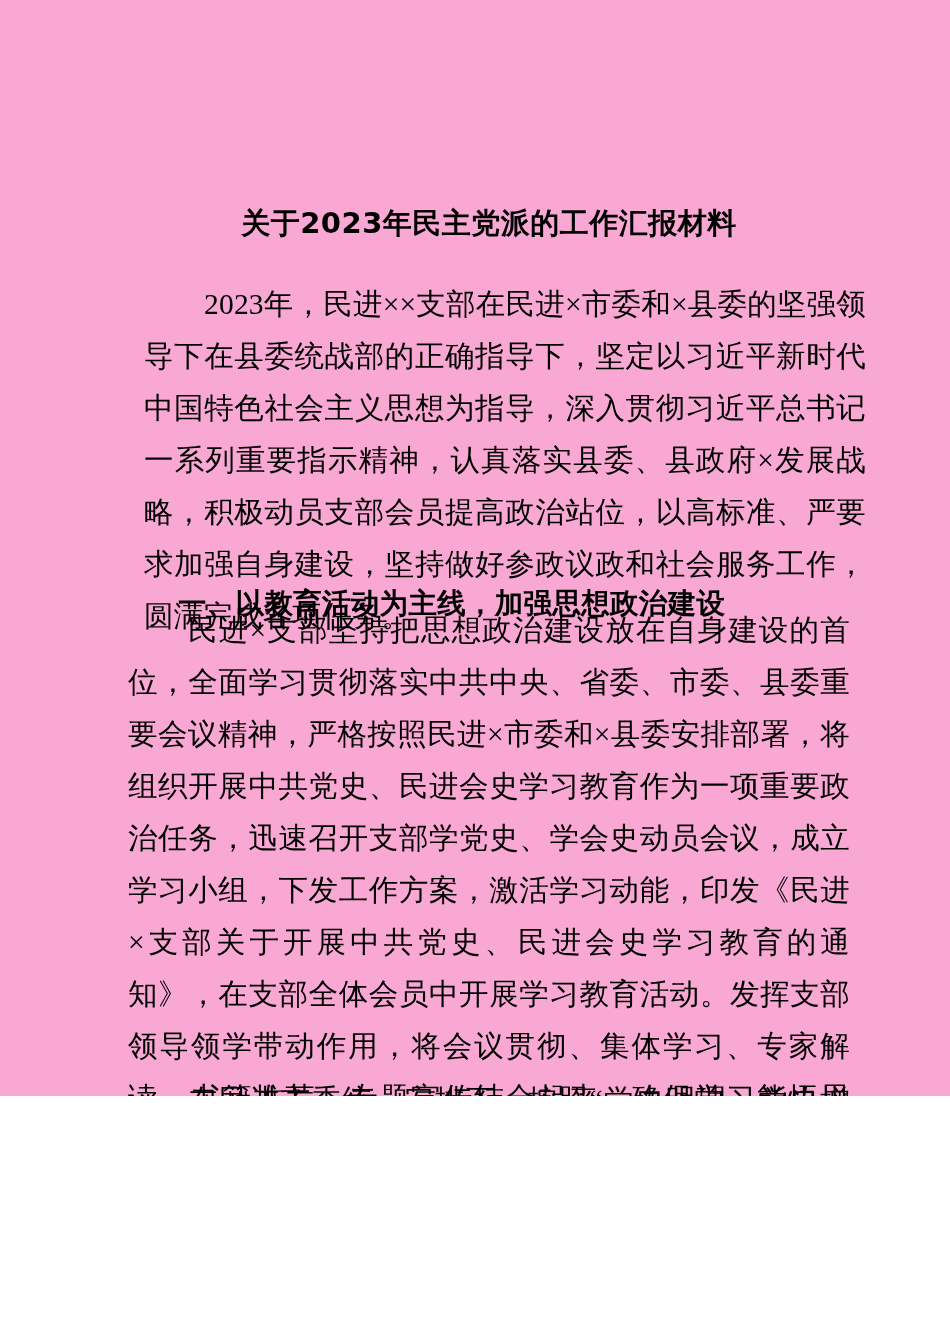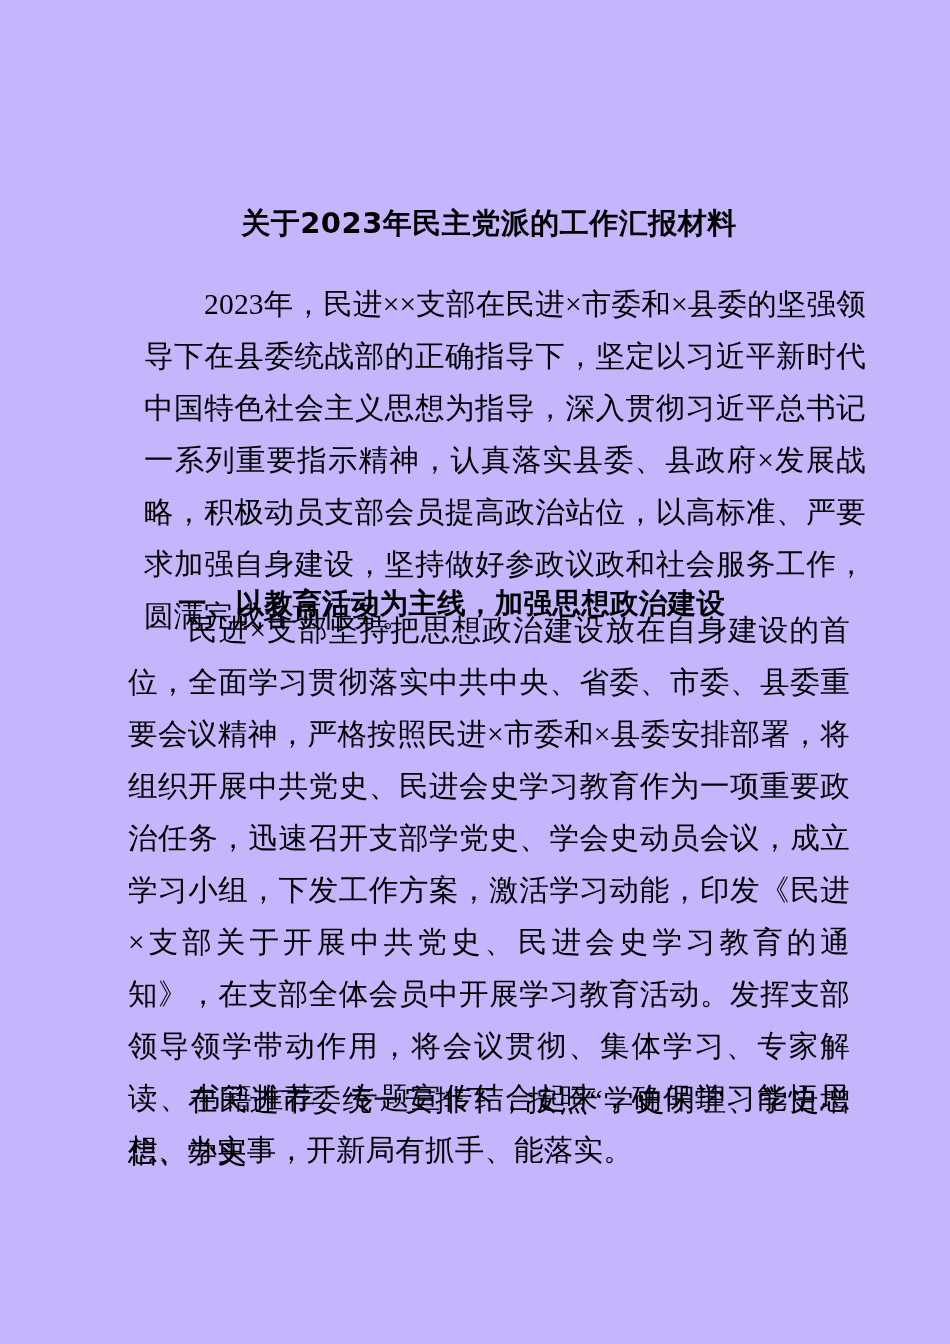--- a/index.html
+++ b/index.html
@@ -6,22 +6,22 @@
     margin: 0;
     padding: 0;
     background: #ffffff;
   }
   body {
     font-family: "Liberation Serif", "DejaVu Serif", serif;
   }
   .page {
     position: relative;
     width: 950px;
-    height: 1344px;
-    background: #c4b5fd;
+    height: 1096px;
+    background: #f9a8d4;
     overflow: hidden;
     box-sizing: border-box;
   }
   .content {
     position: absolute;
     left: 128px;
     top: 0;
     width: 722px;
   }
   .doc-title {

